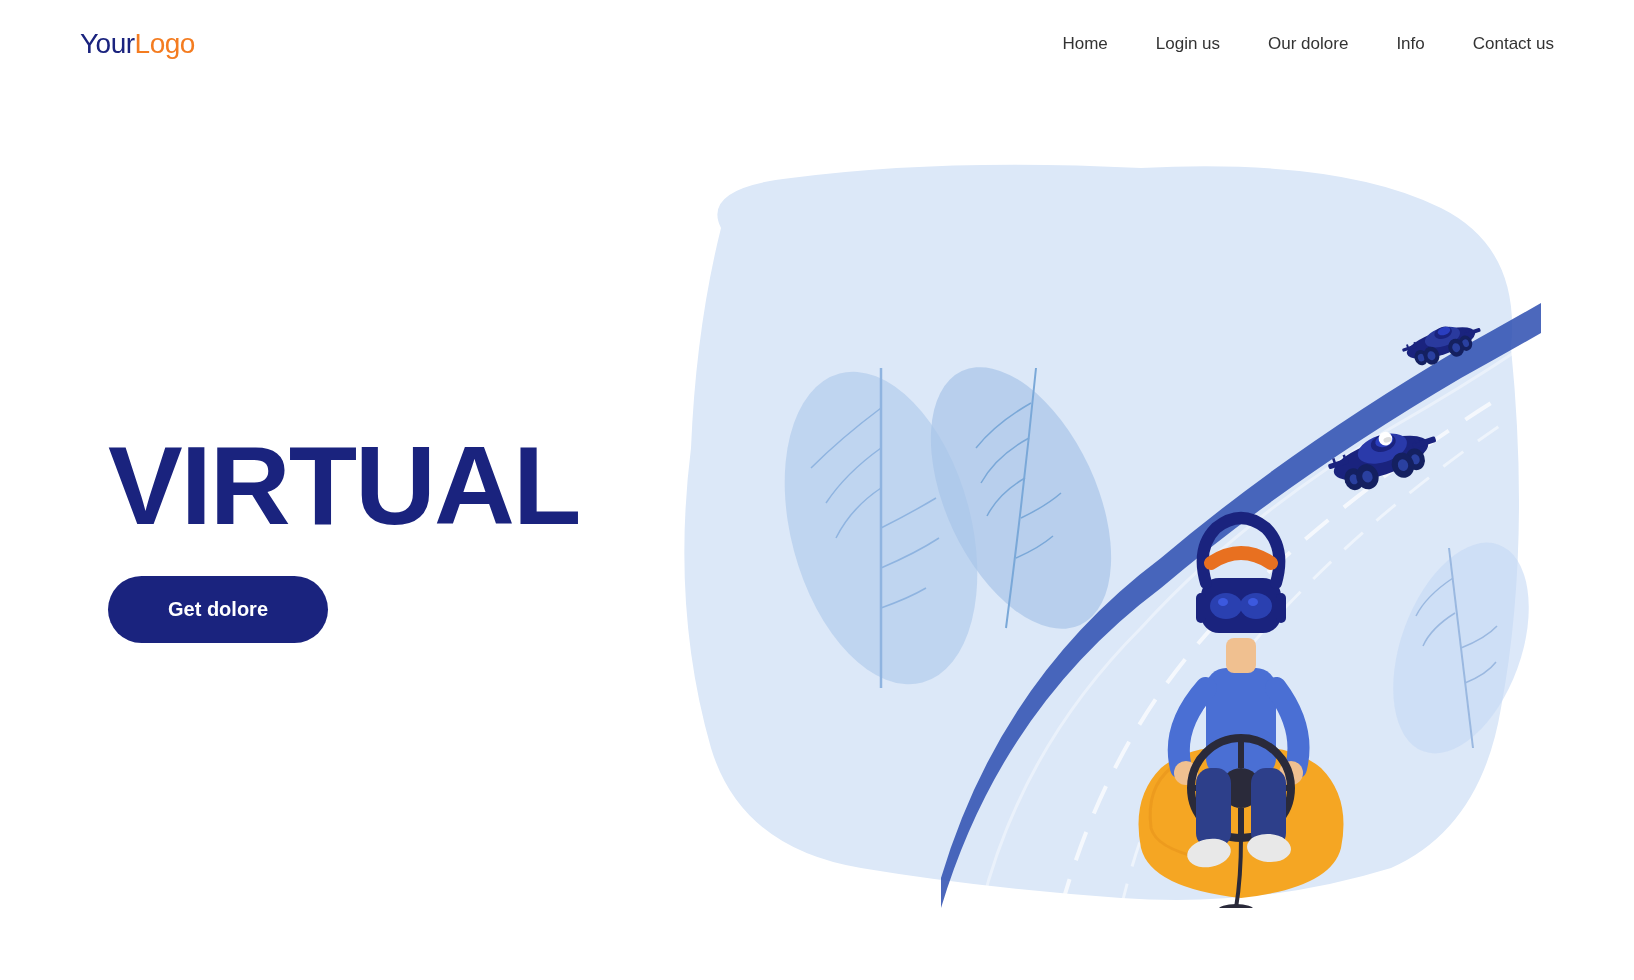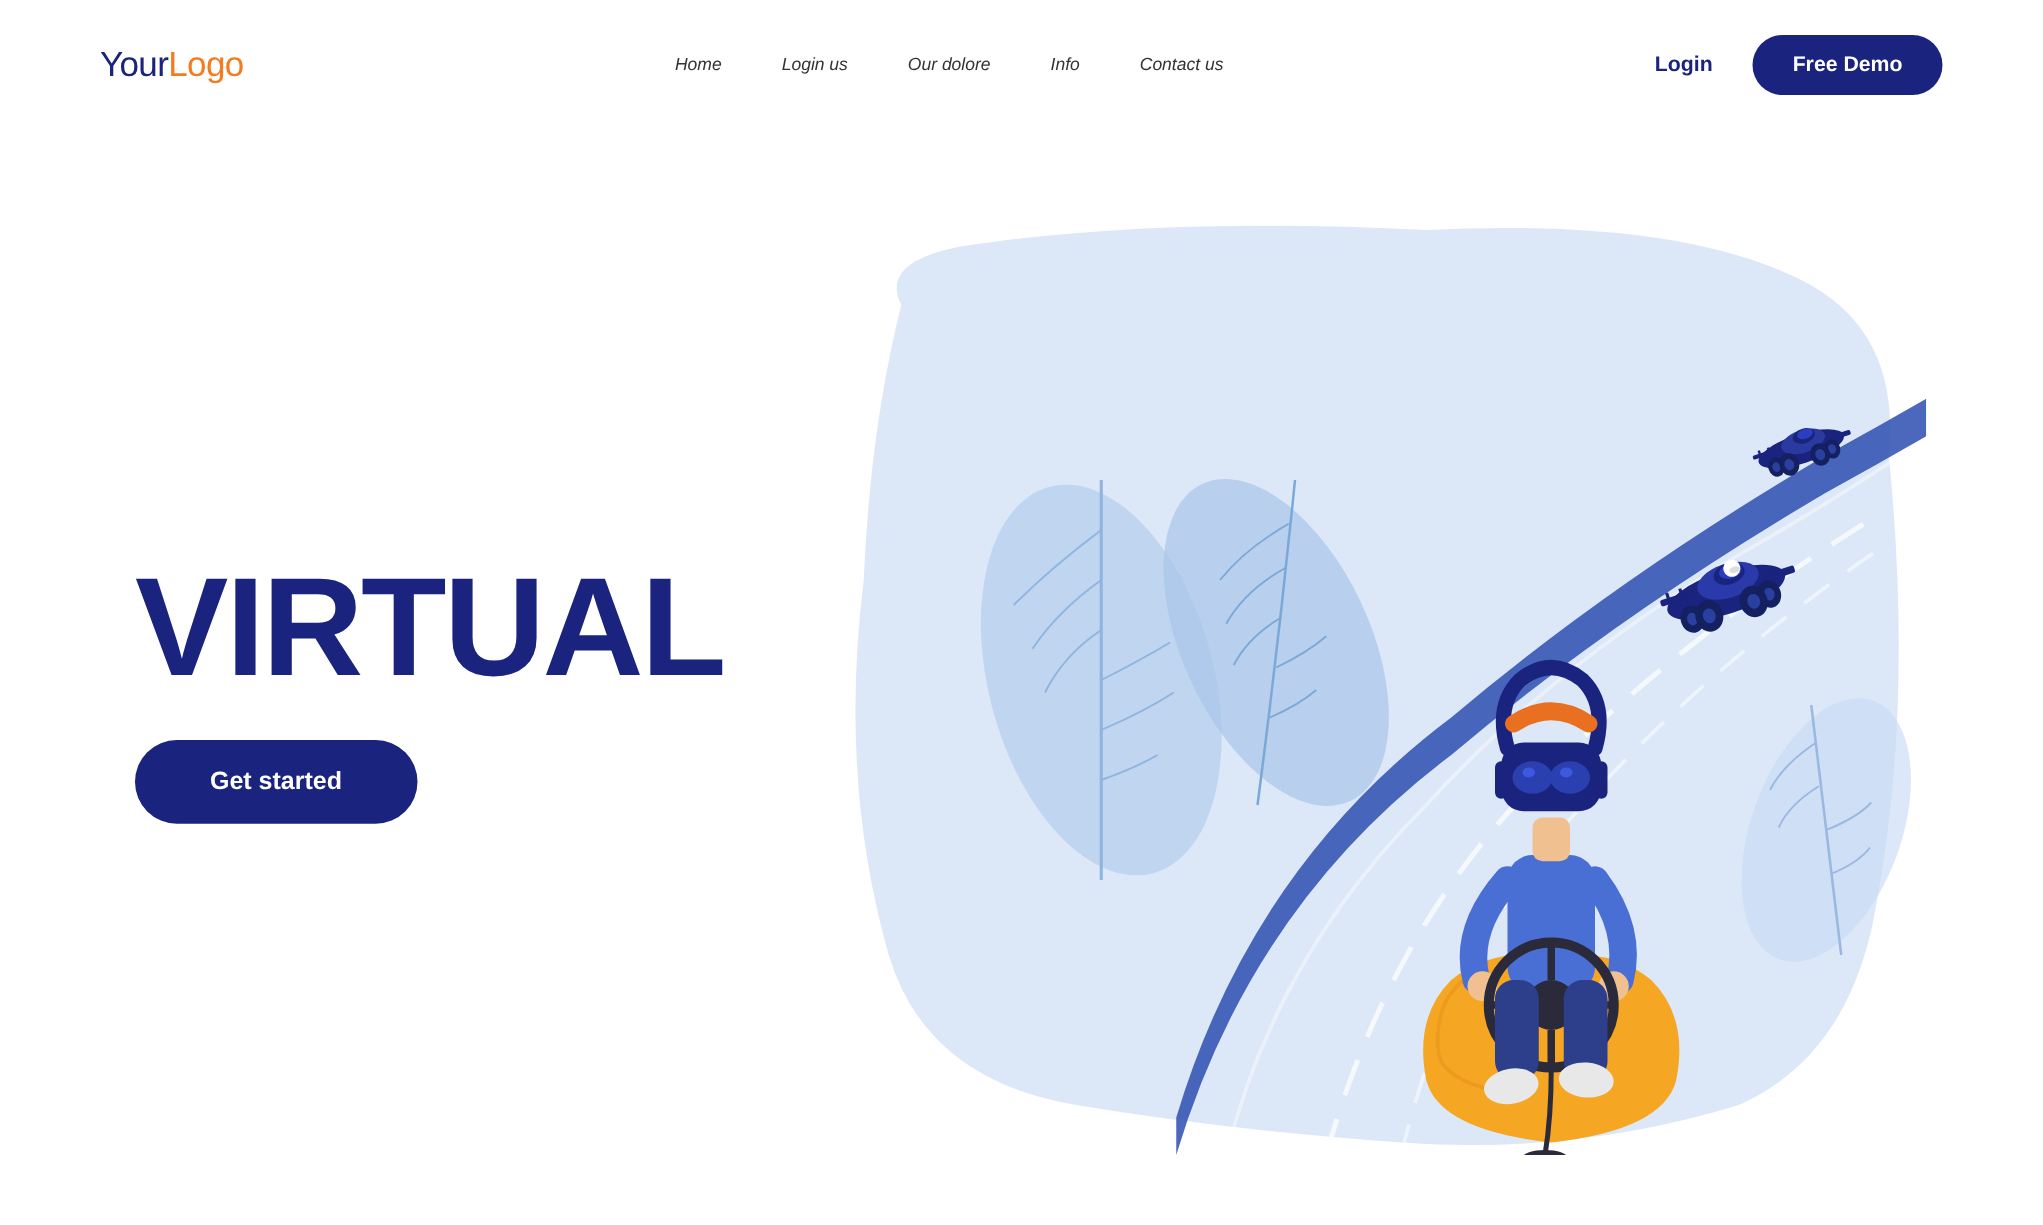--- a/index.html
+++ b/index.html
@@ -31,23 +31,22 @@
     .logo-logo { color: #f47c20; }
 
     .nav-links {
       display: flex;
       gap: 48px;
       list-style: none;
     }
     .nav-links a {
       text-decoration: none;
       color: #333;
-      font-size: 14px;
+      font-size: 17px;
       font-weight: 400;
-      font-style: italic;
     }
 
     .nav-actions {
       display: flex;
       align-items: center;
       gap: 32px;
     }
     .login-btn {
       background: none;
       border: none;
@@ -145,33 +144,29 @@
   <div class="logo">
     <span class="logo-your">Your</span><span class="logo-logo">Logo</span>
   </div>
   <ul class="nav-links">
     <li><a href="#">Home</a></li>
     <li><a href="#">Login us</a></li>
     <li><a href="#">Our dolore</a></li>
     <li><a href="#">Info</a></li>
     <li><a href="#">Contact us</a></li>
   </ul>
-  <div class="nav-actions">
-    <button class="login-btn">Login</button>
-    <button class="free-demo-btn">Free Demo</button>
-  </div>
 </nav>
 
 <div class="main-content">
 
   <div class="left-section">
     <div class="hero-title">
       <div>VIRTUAL</div>
     </div>
-    <button class="get-started-btn">Get started</button>
+    <button class="get-started-btn">Get dolore</button>
   </div>
 
   <div class="right-section">
     <div class="illustration-container">
       <svg class="vr-illustration" viewBox="0 0 900 760" xmlns="http://www.w3.org/2000/svg">
 
         <path d="M 80 80 Q 60 40 150 30 Q 300 10 500 20 Q 700 10 800 60 Q 880 100 870 200 Q 890 400 860 560 Q 840 680 750 720 Q 620 760 480 750 Q 340 740 220 720 Q 100 700 70 600 Q 30 460 50 300 Q 55 180 80 80 Z" fill="#dce8f8"></path>
 
         <path d="M 340 760 Q 380 600 500 480 Q 600 370 750 280 Q 820 240 880 200" stroke="#ffffff" stroke-width="3" fill="none" opacity="0.4"></path>
 

